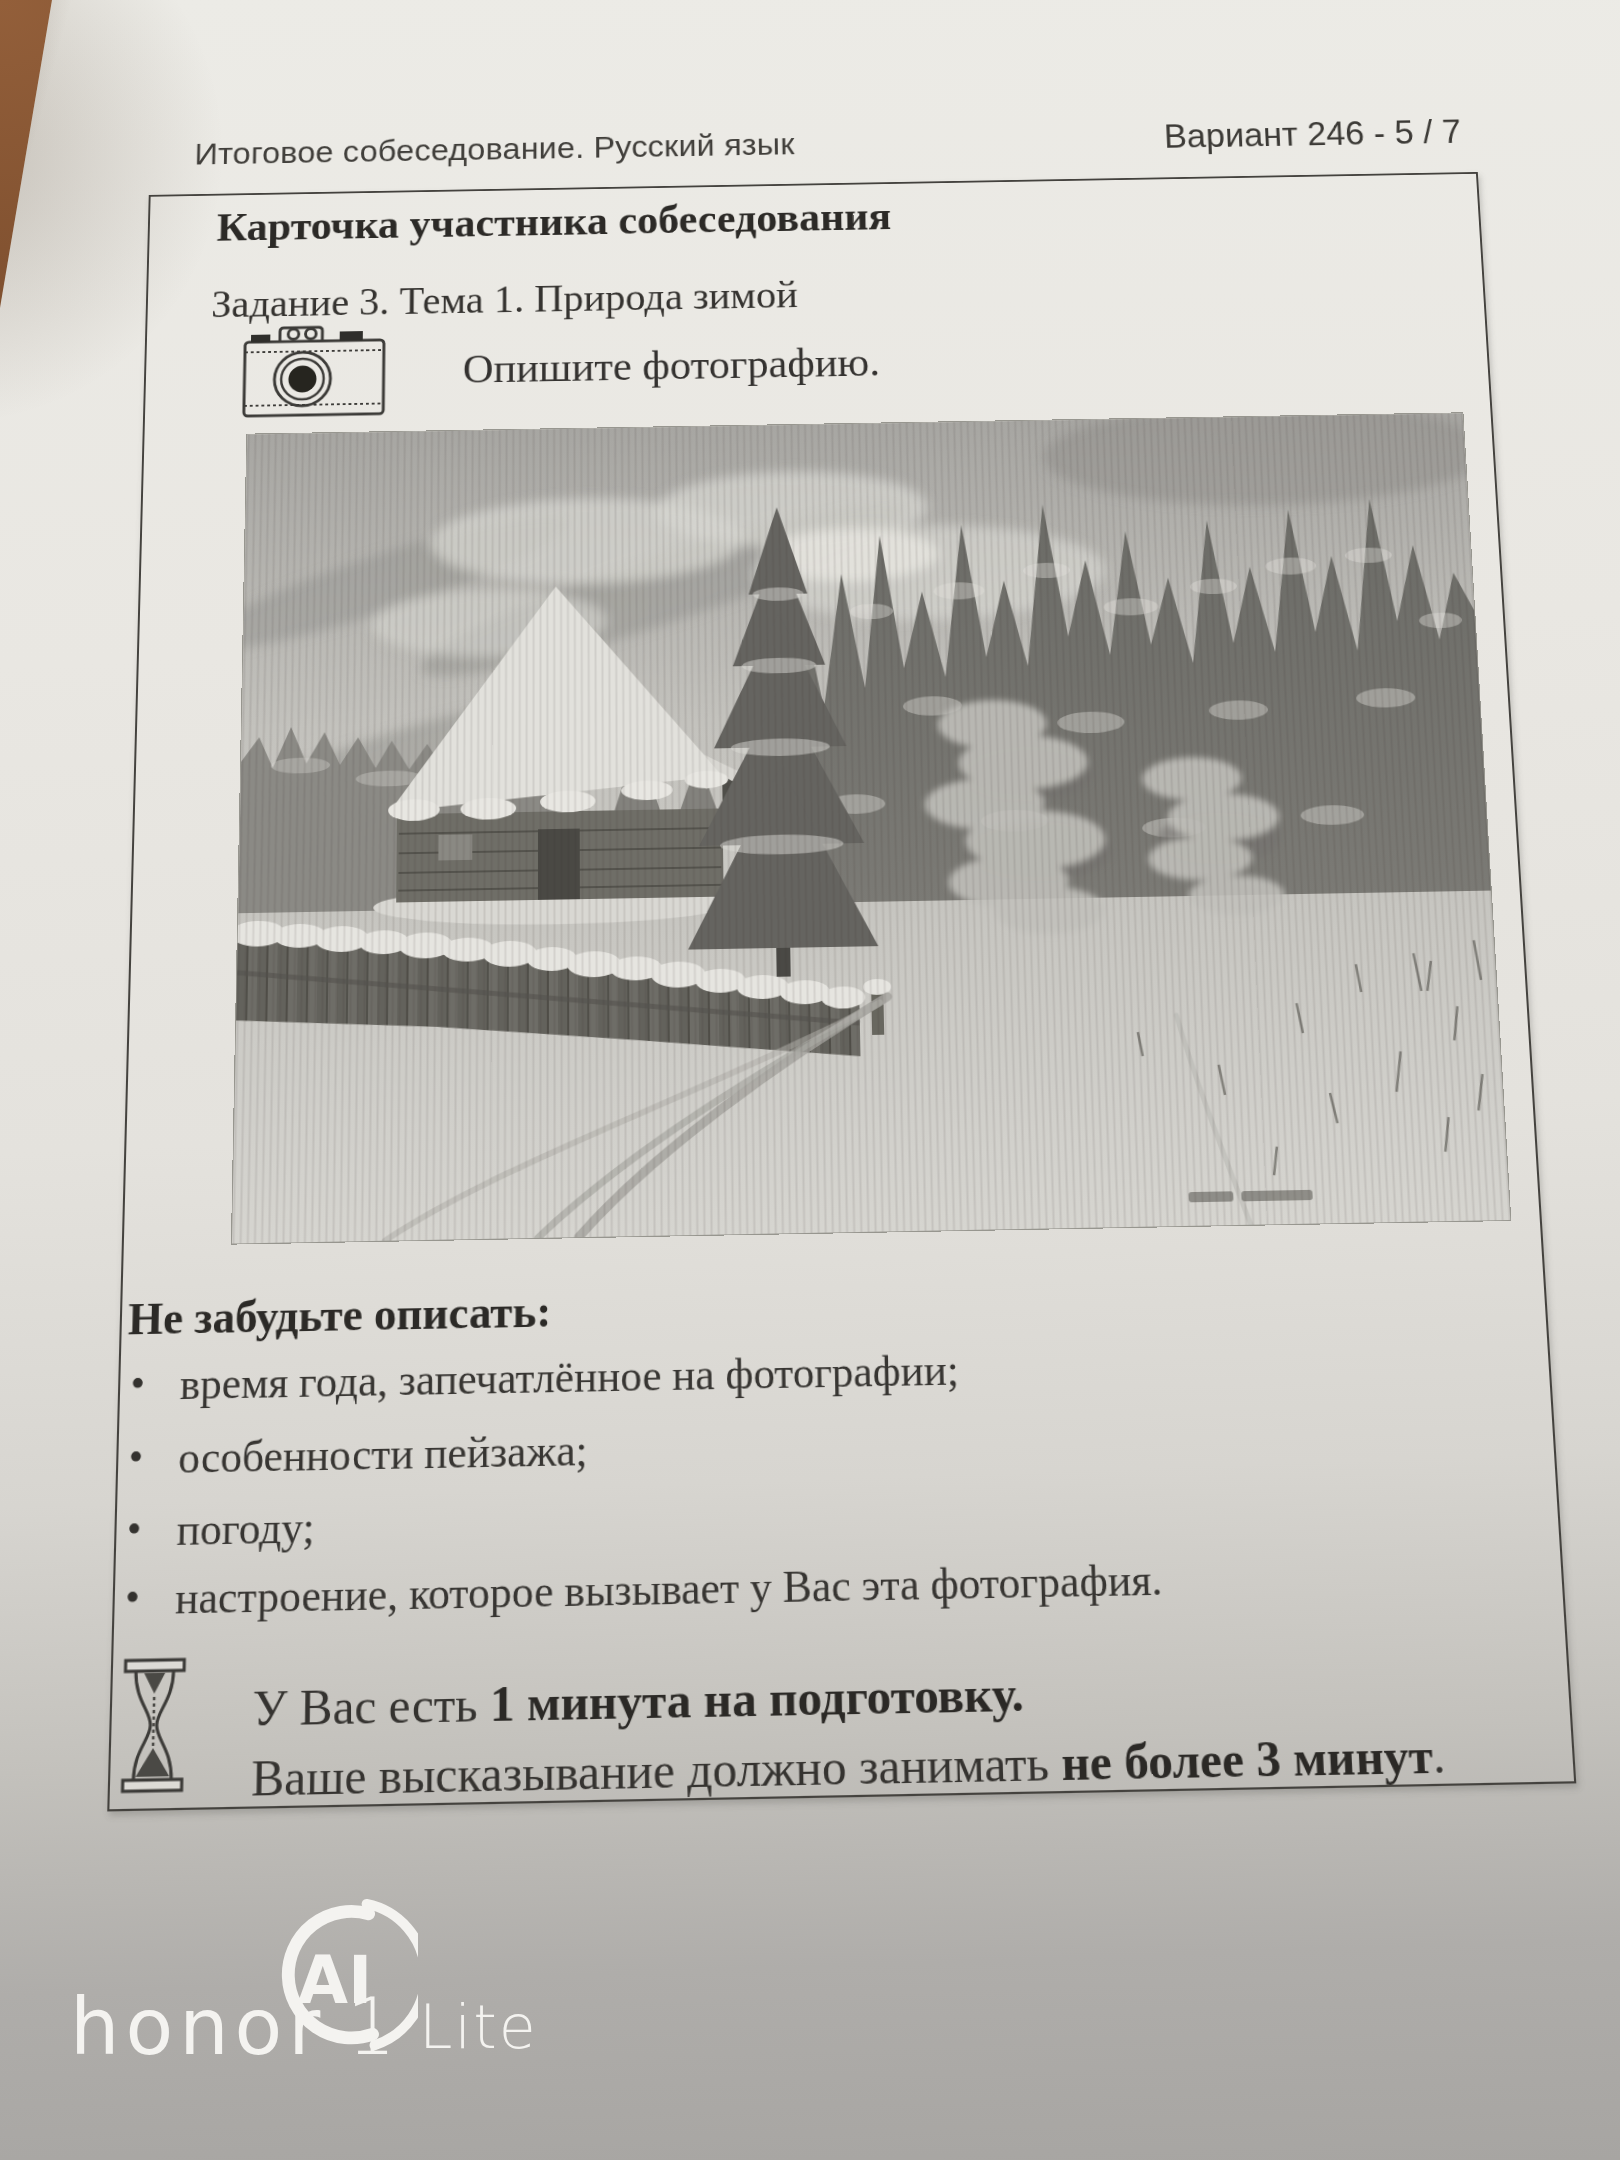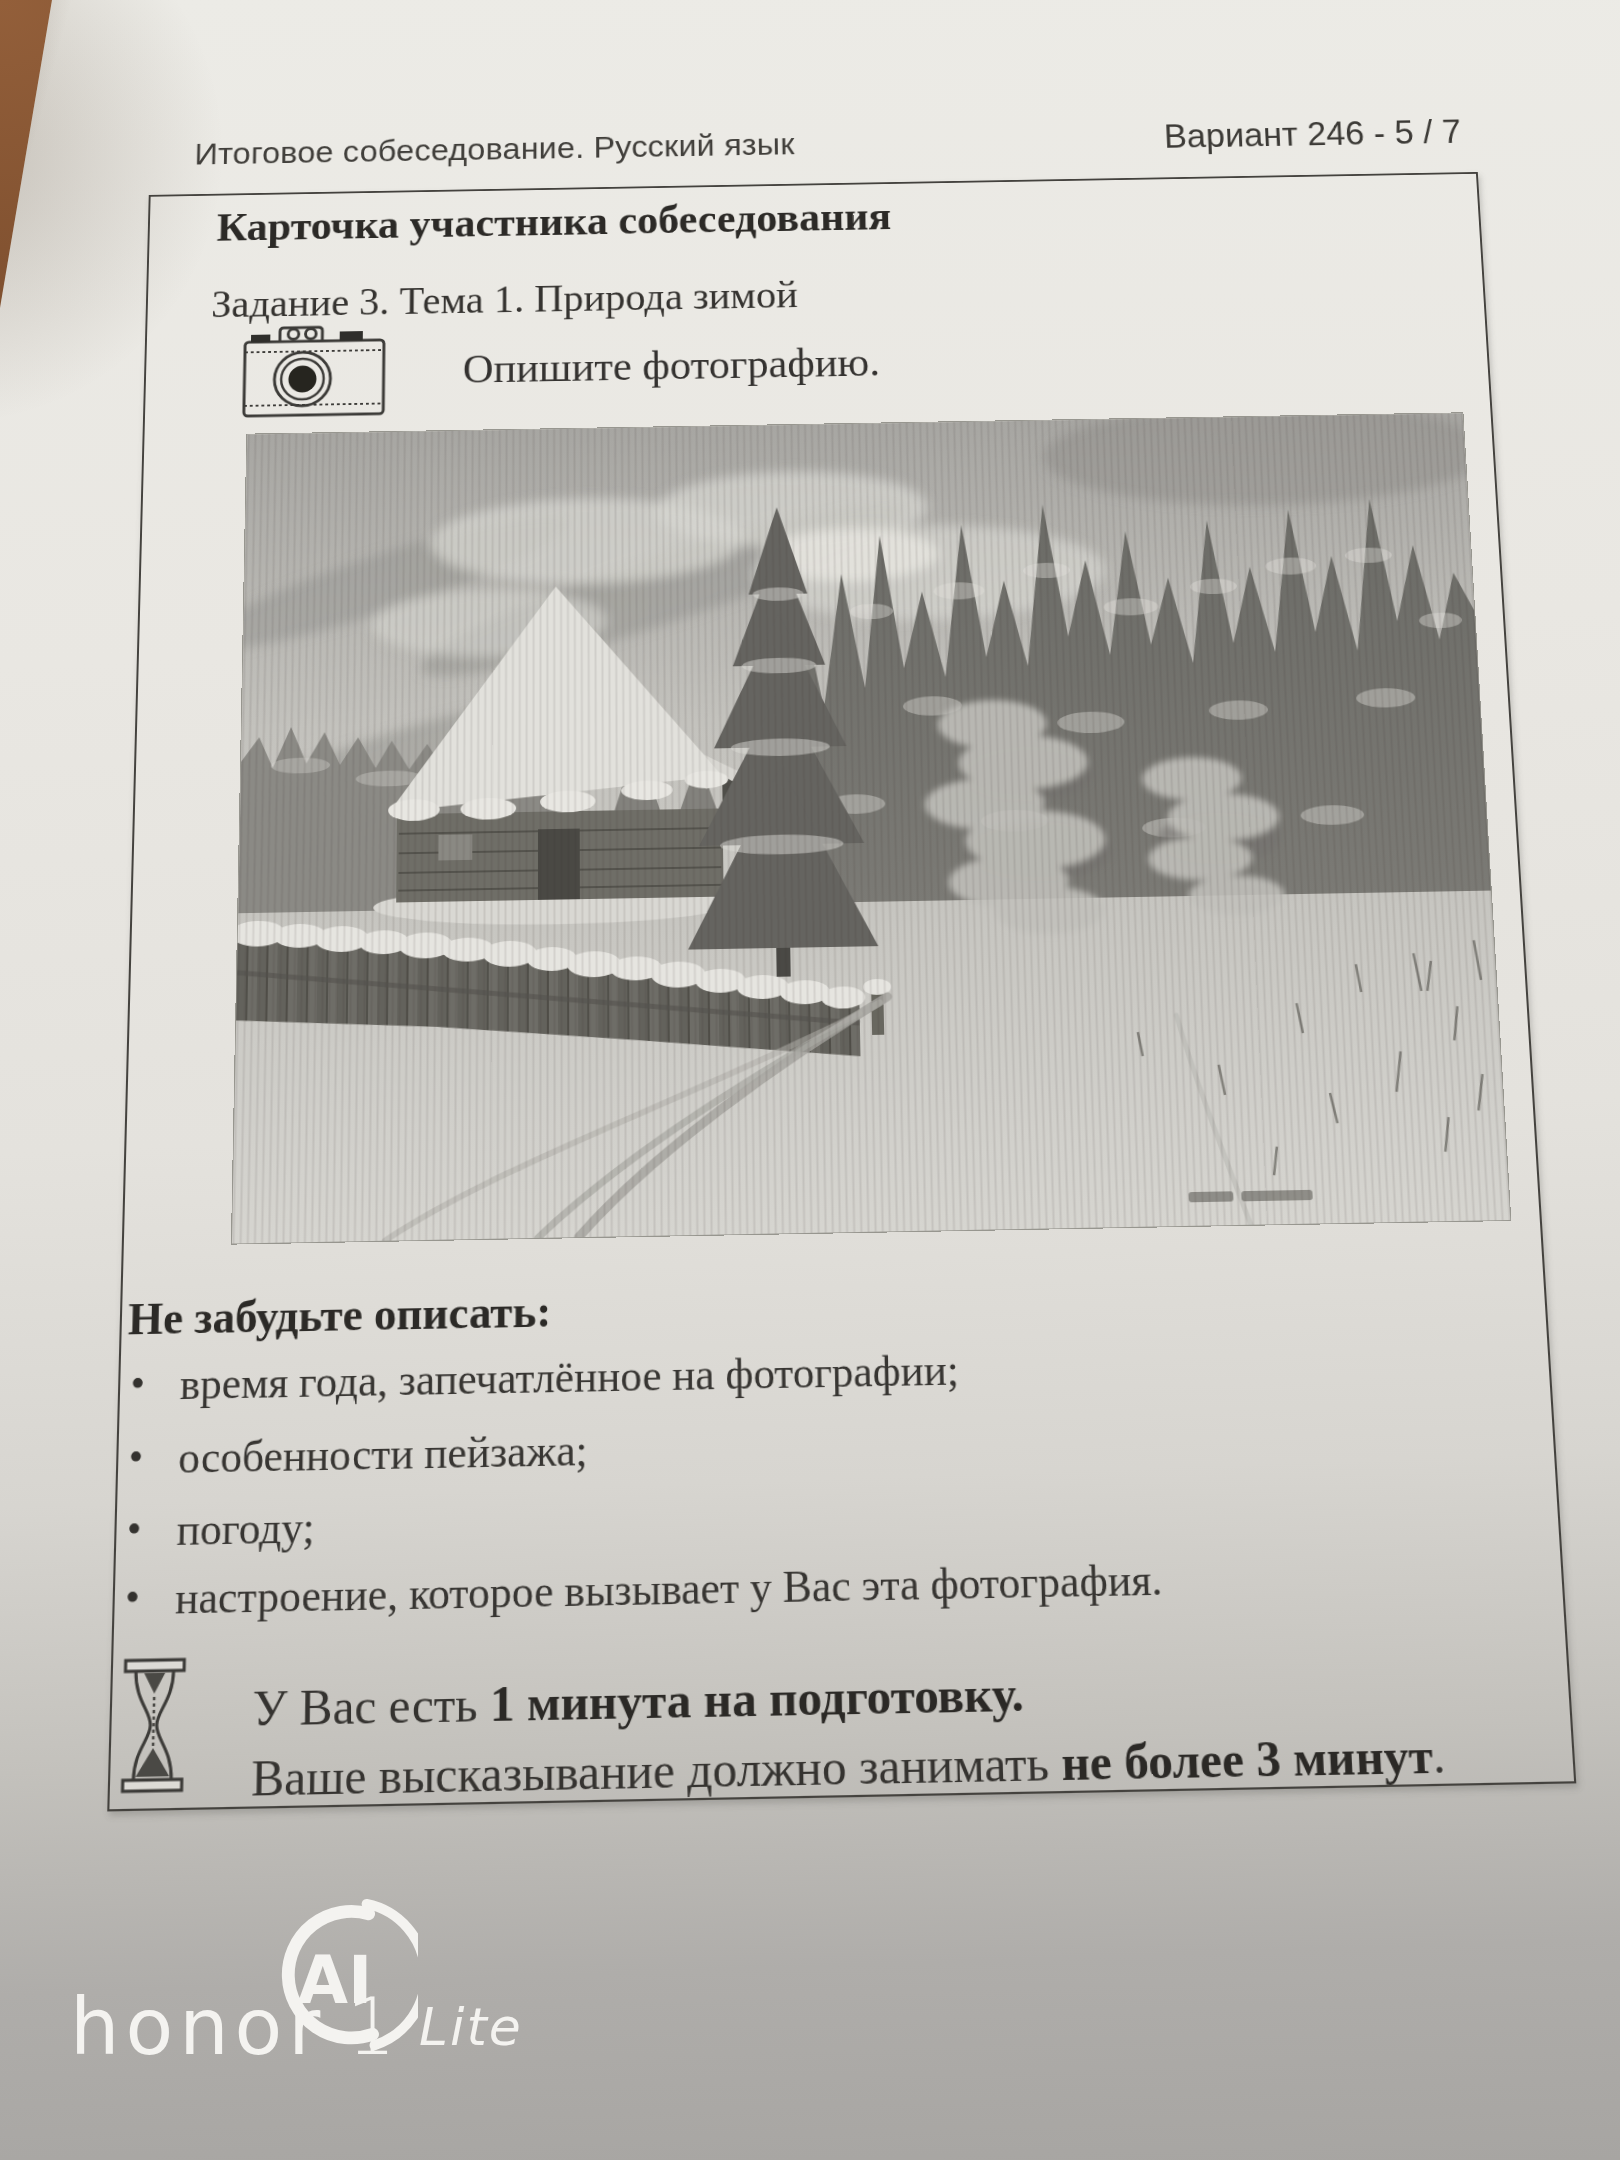--- a/index.html
+++ b/index.html
@@ -59,21 +59,21 @@
   .timing .bold{font-weight:bold;color:#2b2926;}
   
   .wm{position:absolute;pointer-events:none;color:#f4f3f0;}
   .wm-logo{left:250px;top:1892px;width:168px;height:168px;}
   .wm-word{
     left:70px;top:1982px;display:flex;align-items:center;gap:20px;
     font-family:"DejaVu Sans","Liberation Sans",sans-serif;
   }
   .wm-word .brand{font-size:78px;font-weight:400;letter-spacing:6px;}
   .wm-word .model{font-size:78px;font-weight:300;letter-spacing:3px;}
-  .wm-word .edition{font-size:52px;font-weight:300;letter-spacing:2px;font-style:italic;}
+  .wm-word .edition{font-size:60px;font-weight:300;letter-spacing:2px;}
 </style>
 </head>
 <body>
 
 <div class="paper">
   <div class="tilt">
 
     <div class="header-row">
       <div class="exam-title">Итоговое собеседование. Русский язык</div>
       <div class="variant">Вариант 246 - 5 / 7</div>

